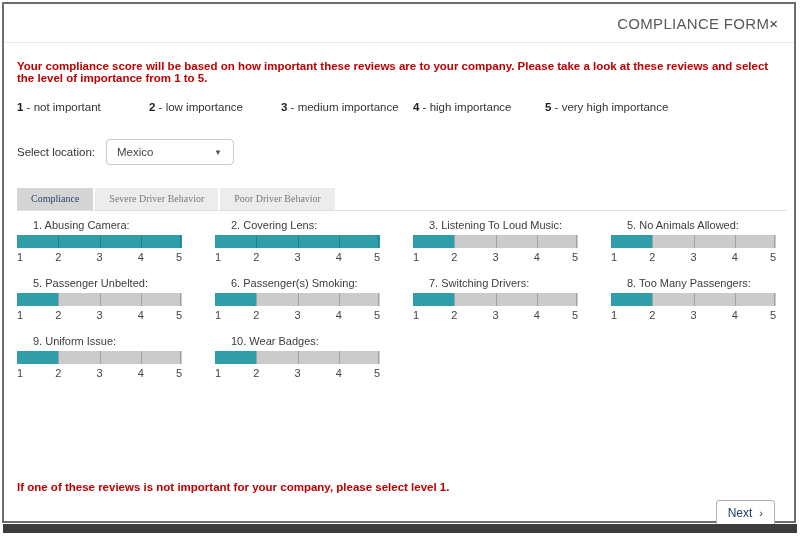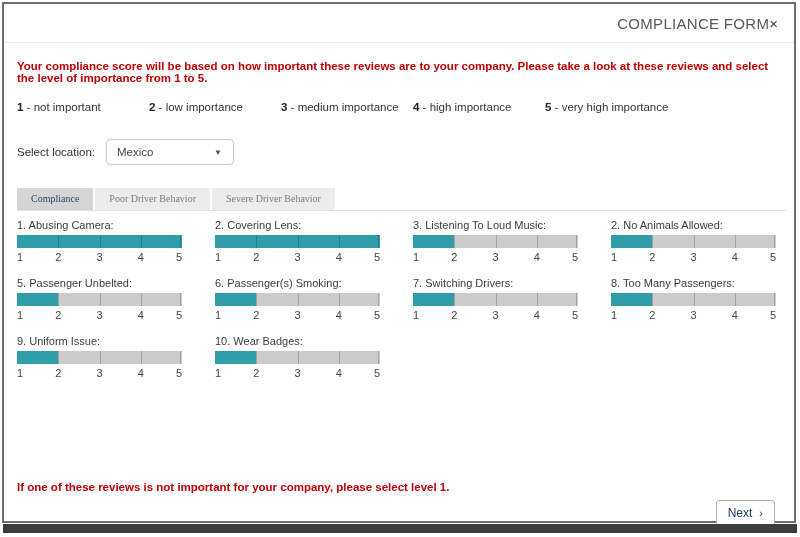--- a/index.html
+++ b/index.html
@@ -109,20 +109,21 @@
     display: grid;
     grid-template-columns: repeat(4, 165px);
     column-gap: 33px;
     row-gap: 12px;
   }
   .slider-label {
     font-size: 11px;
     color: #3c3c3c;
     margin-bottom: 4px;
     white-space: nowrap;
+    margin-left: 16px;
   }
   .slider-bar {
     position: relative;
     height: 13px;
     background: #cbcbcb;
     cursor: pointer;
   }
   .slider-fill {
     position: absolute;
     left: 0; top: 0; bottom: 0;
@@ -193,22 +194,22 @@
       <div class="select-row">
         <span class="select-label">Select location:</span>
         <div class="dropdown">
           <span>Mexico</span>
           <span class="dropdown-arrow">▼</span>
         </div>
       </div>
 
       <div class="tabs" id="tabs">
           <div class="tab active">Compliance</div>
+          <div class="tab">Severe Driver Behavior</div>
           <div class="tab">Poor Driver Behavior</div>
-          <div class="tab">Severe Driver Behavior</div>
         </div>
 
       <div class="sliders" id="sliders">
           <div>
             <div class="slider-label">1. Abusing Camera:</div>
             <div class="slider-bar">
               <div class="slider-fill" style="width: 100%;"></div>
               <div class="slider-tick" style="left: 25%;"></div>
               <div class="slider-tick" style="left: 50%;"></div>
               <div class="slider-tick" style="left: 75%;"></div>
@@ -250,21 +251,21 @@
             </div>
             <div class="slider-scale">
               <span style="left: 0px;">1</span>
               <span style="left: 25%; transform: translateX(-50%);">2</span>
               <span style="left: 50%; transform: translateX(-50%);">3</span>
               <span style="left: 75%; transform: translateX(-50%);">4</span>
               <span style="left: 100%; transform: translateX(-100%);">5</span>
             </div>
           </div>
           <div>
-            <div class="slider-label">2. No Animals Allowed:</div>
+            <div class="slider-label">5. No Animals Allowed:</div>
             <div class="slider-bar">
               <div class="slider-fill" style="width: 25%;"></div>
               <div class="slider-tick" style="left: 25%;"></div>
               <div class="slider-tick" style="left: 50%;"></div>
               <div class="slider-tick" style="left: 75%;"></div>
               <div class="slider-tick" style="right: 1px;"></div>
             </div>
             <div class="slider-scale">
               <span style="left: 0px;">1</span>
               <span style="left: 25%; transform: translateX(-50%);">2</span>

